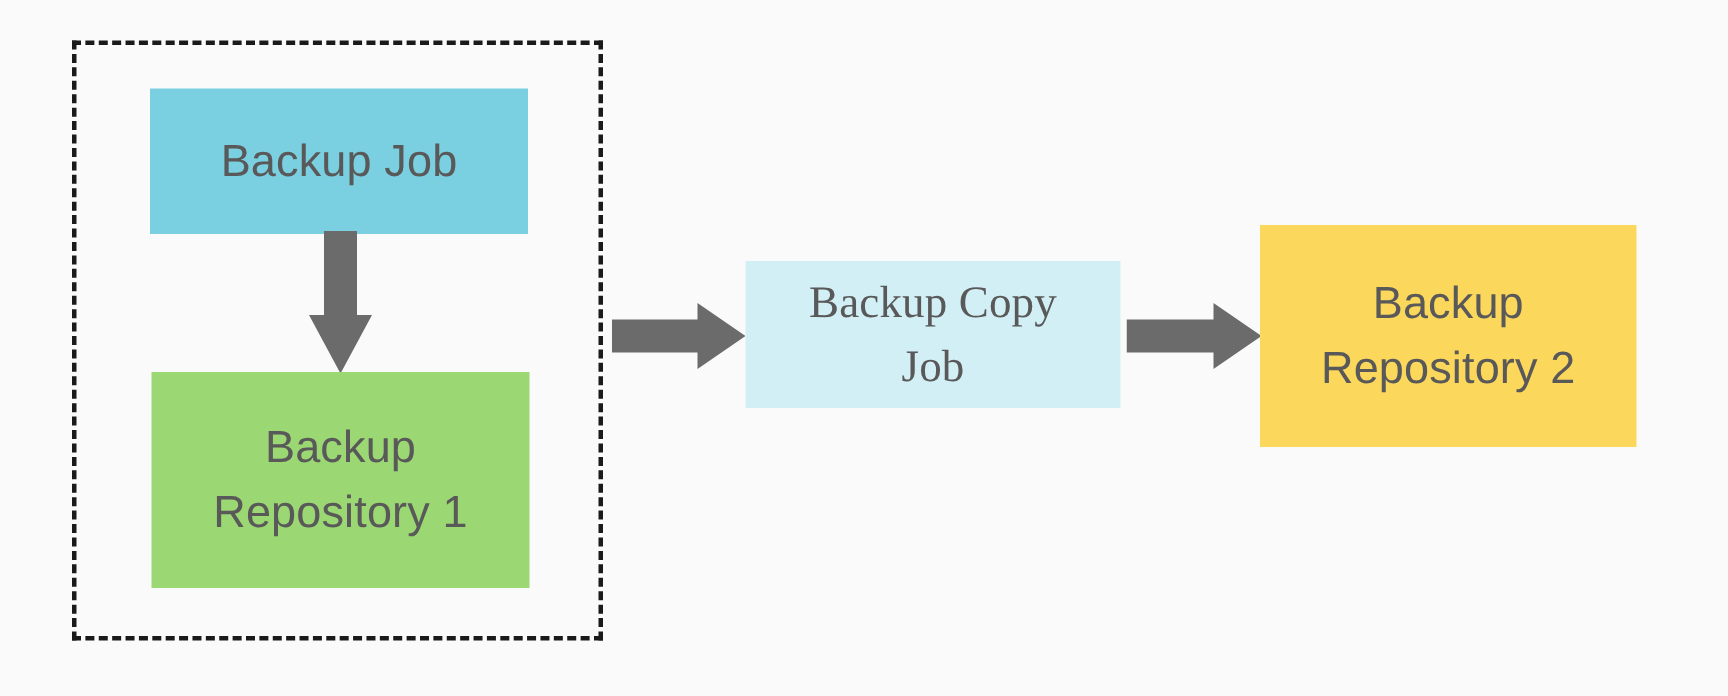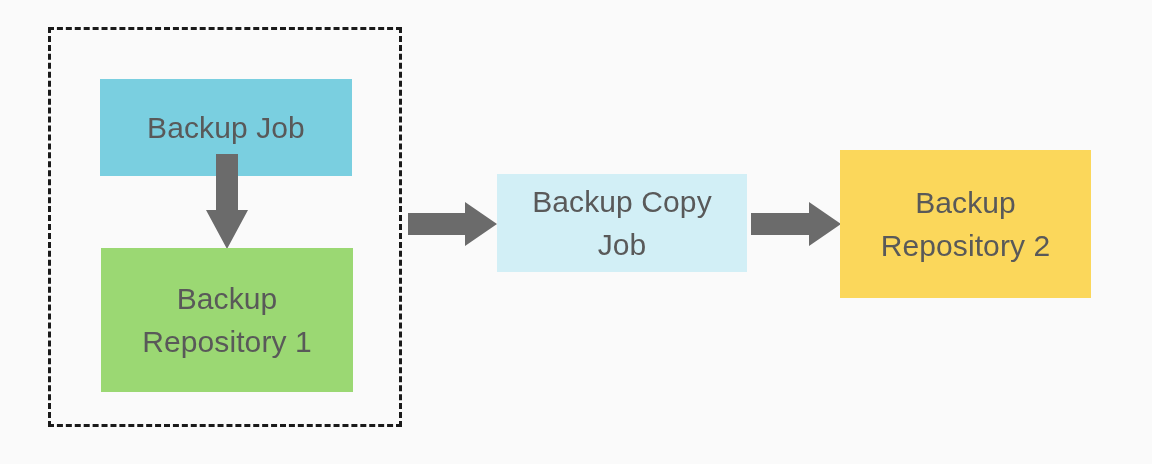--- a/index.html
+++ b/index.html
@@ -48,37 +48,37 @@
     padding: 2px 6px;
     white-space: pre-line;
   }
 
   #node-backup-job {
     left: 100px;
     top: 59px;
     width: 252px;
     height: 97px;
     background: #7ACFE0;
-    margin-top: 20px;
   }
 
   #node-backup-repository-1 {
     left: 101px;
     top: 248px;
     width: 252px;
     height: 144px;
     background: #9BD873;
   }
 
   #node-backup-copy-job {
     left: 497px;
     top: 174px;
     width: 250px;
     height: 98px;
     background: #D2EFF6;
+    font-family: Liberation Serif, serif;
   }
 
   #node-backup-repository-2 {
     left: 840px;
     top: 150px;
     width: 251px;
     height: 148px;
     background: #FBD75B;
   }
 

